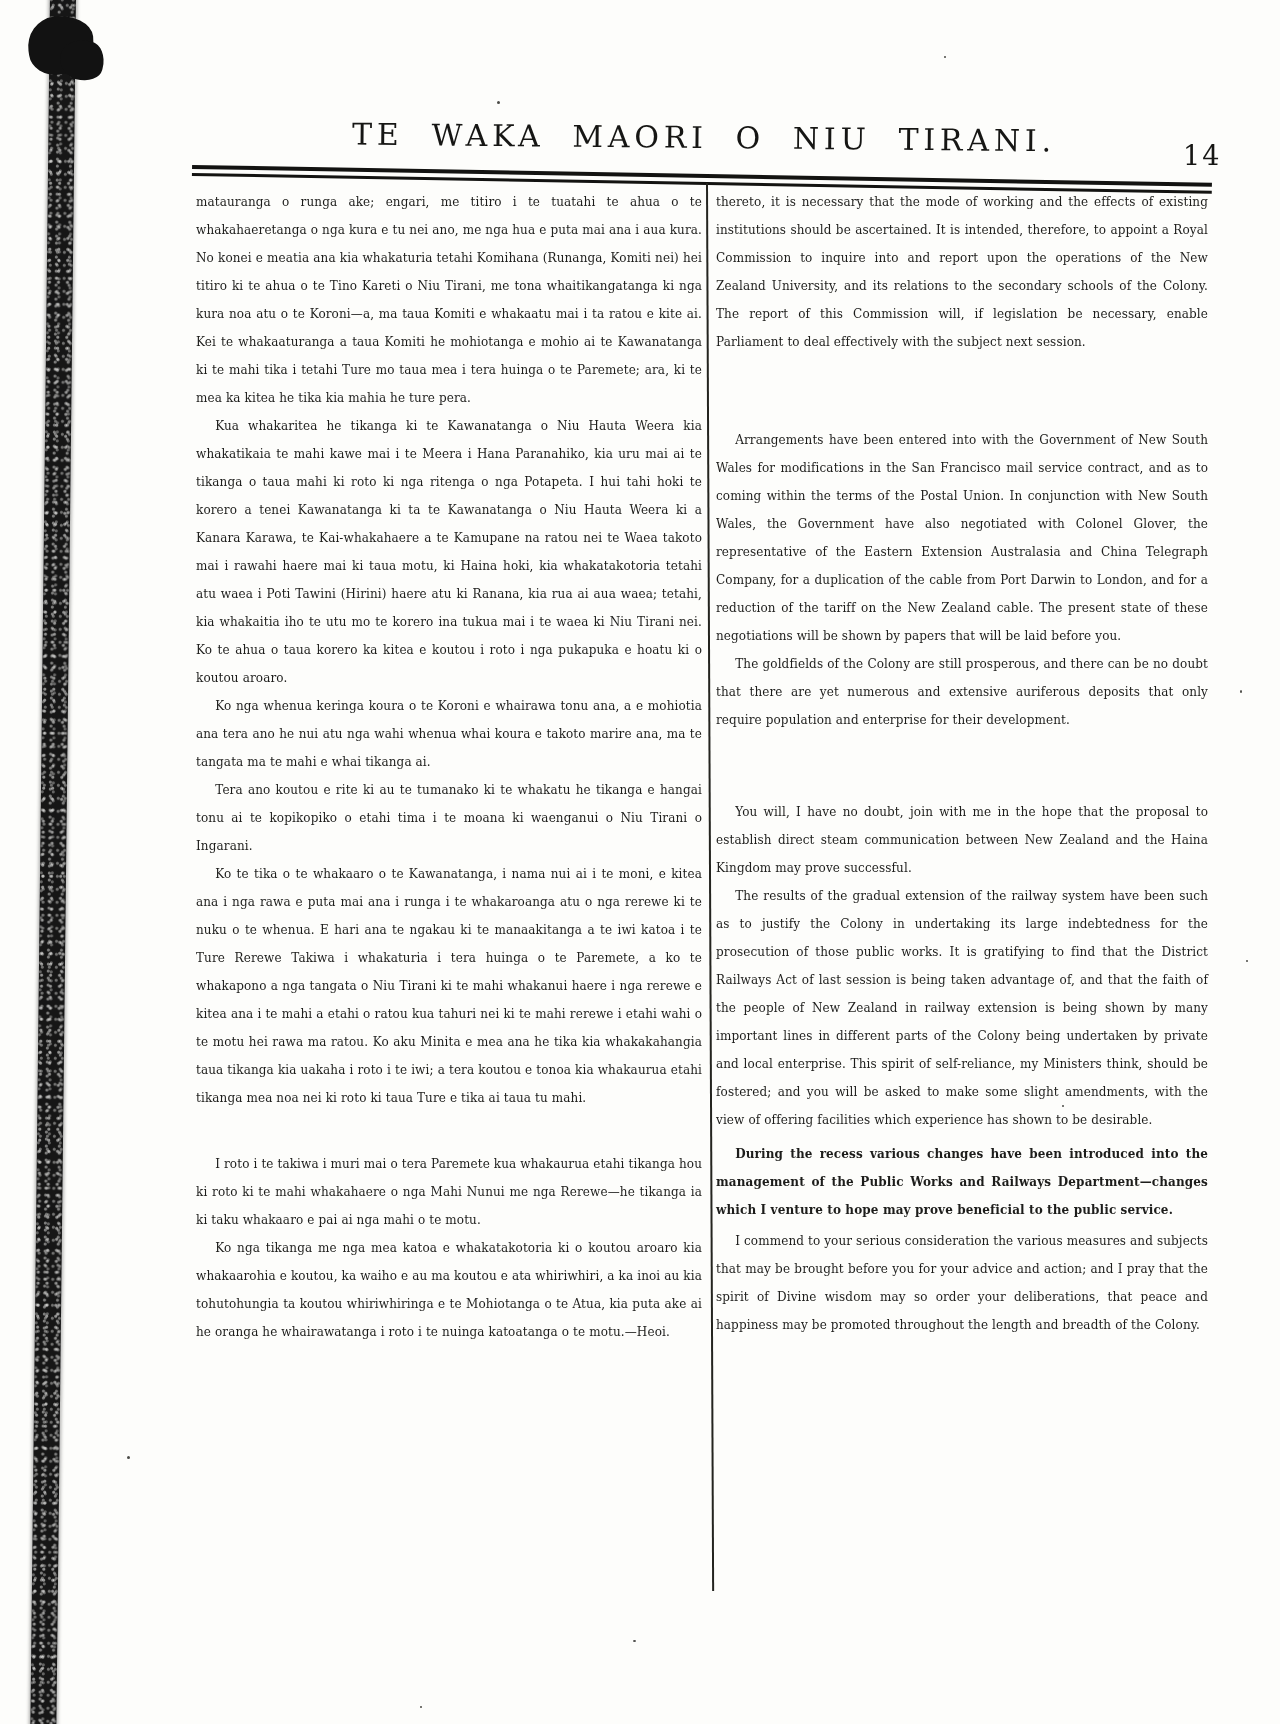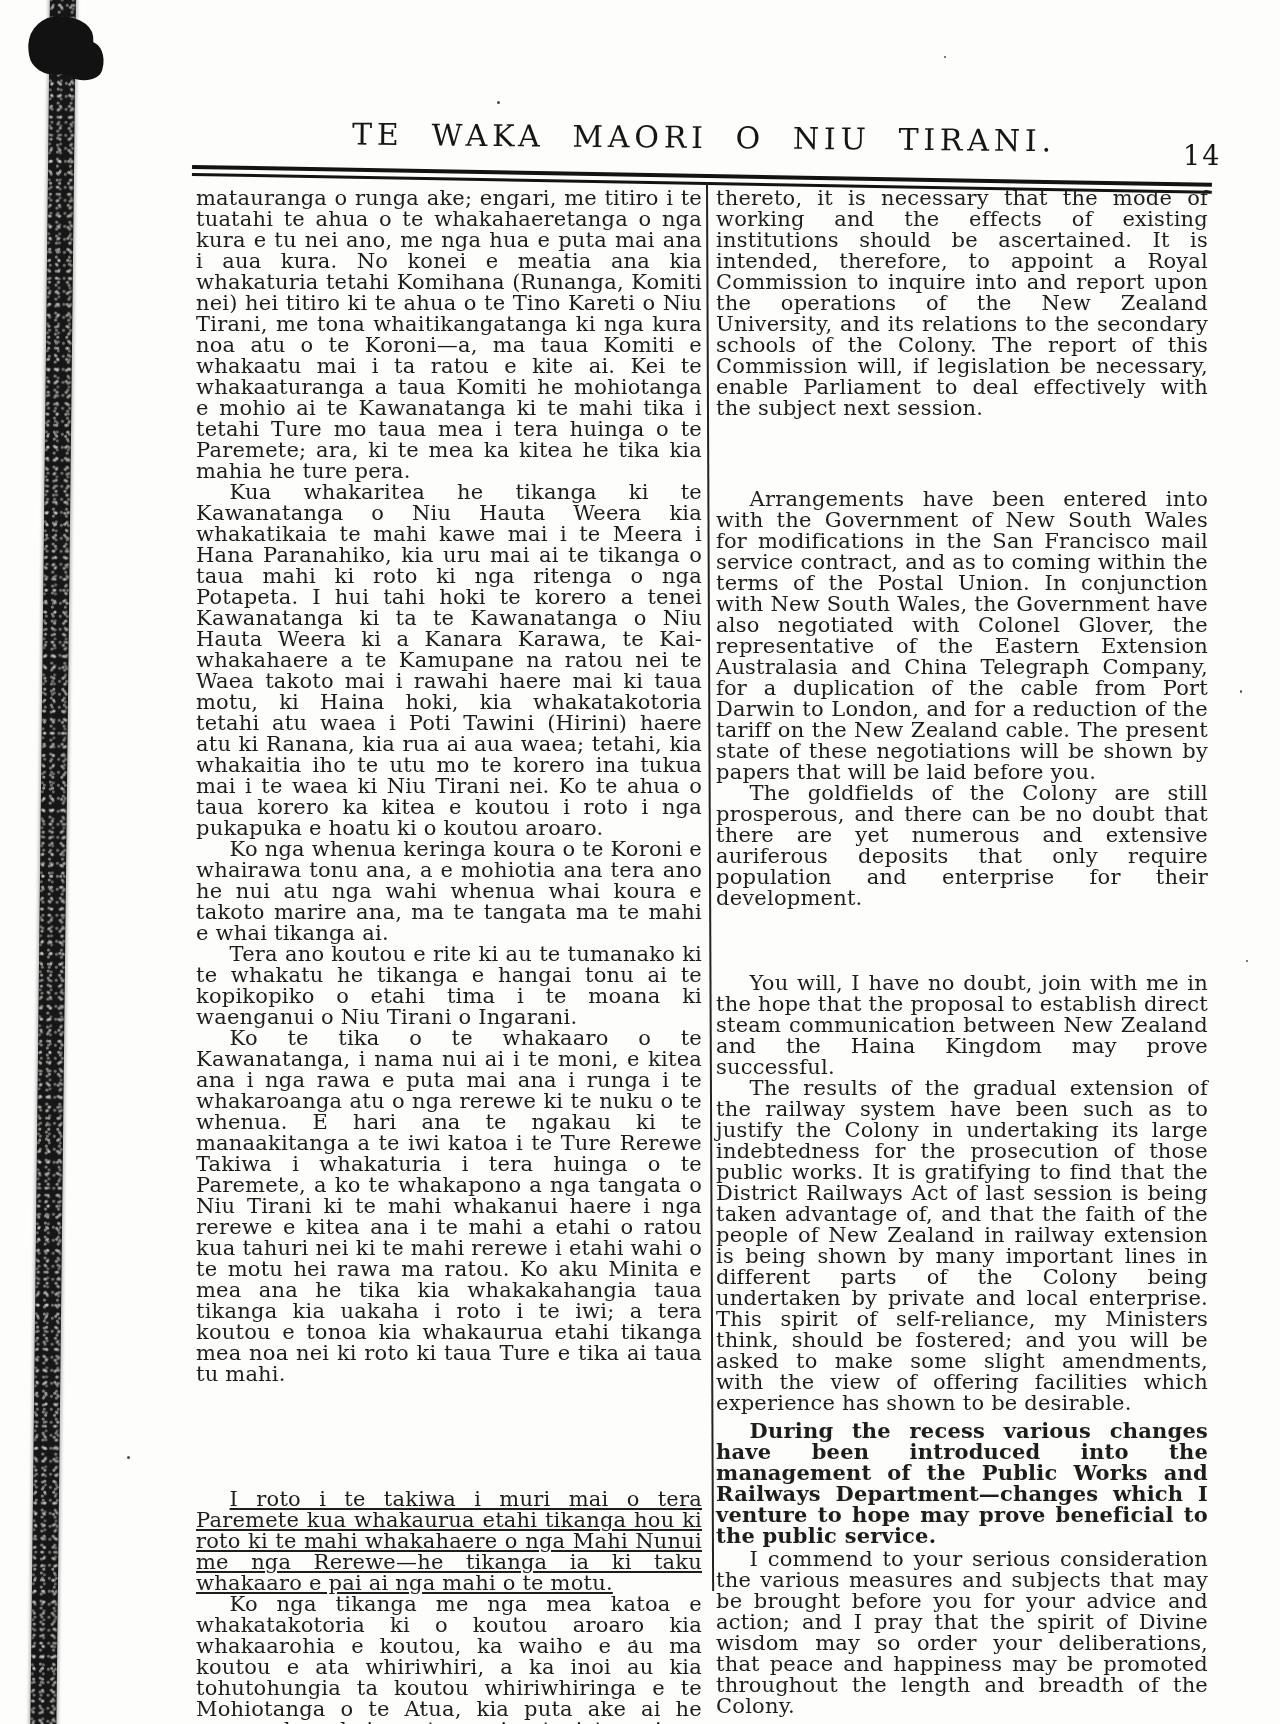--- a/index.html
+++ b/index.html
@@ -67,22 +67,22 @@
     position:absolute;left:706px;top:183px;width:2px;height:1408px;
     background:#24241f;
     transform:rotate(-.25deg);
     transform-origin:top center;
   }
   .col{position:absolute;top:188px;}
   .col-left{left:196px;width:506px;}
   .col-right{left:716px;width:492px;}
   .col p{
     margin:0;
-    font-size:21px;
-    line-height:21px;
+    font-size:12px;
+    line-height:28px;
     text-align:justify;
     letter-spacing:.01em;
   }
   .indent{text-indent:1.6em;}
 </style>
 </head>
 <body>
 
 <div class="binding-band"></div>
 <div class="ink-blob"></div>
@@ -104,21 +104,21 @@
 </div>
 
 <div class="column-divider"></div>
 
 <div class="col col-left">
   <p>matauranga o runga ake; engari, me titiro i te tuatahi te ahua o te whakahaeretanga o nga kura e tu nei ano, me nga hua e puta mai ana i aua kura. No konei e meatia ana kia whakaturia tetahi Komihana (Runanga, Komiti nei) hei titiro ki te ahua o te Tino Kareti o Niu Tirani, me tona whaitikangatanga ki nga kura noa atu o te Koroni—a, ma taua Komiti e whakaatu mai i ta ratou e kite ai. Kei te whakaaturanga a taua Komiti he mohiotanga e mohio ai te Kawanatanga ki te mahi tika i tetahi Ture mo taua mea i tera huinga o te Paremete; ara, ki te mea ka kitea he tika kia mahia he ture pera.</p>
   <p class="indent">Kua whakaritea he tikanga ki te Kawanatanga o Niu Hauta Weera kia whakatikaia te mahi kawe mai i te Meera i Hana Paranahiko, kia uru mai ai te tikanga o taua mahi ki roto ki nga ritenga o nga Potapeta. I hui tahi hoki te korero a tenei Kawanatanga ki ta te Kawanatanga o Niu Hauta Weera ki a Kanara Karawa, te Kai-whakahaere a te Kamupane na ratou nei te Waea takoto mai i rawahi haere mai ki taua motu, ki Haina hoki, kia whakatakotoria tetahi atu waea i Poti Tawini (Hirini) haere atu ki Ranana, kia rua ai aua waea; tetahi, kia whakaitia iho te utu mo te korero ina tukua mai i te waea ki Niu Tirani nei. Ko te ahua o taua korero ka kitea e koutou i roto i nga pukapuka e hoatu ki o koutou aroaro.</p>
   <p class="indent">Ko nga whenua keringa koura o te Koroni e whairawa tonu ana, a e mohiotia ana tera ano he nui atu nga wahi whenua whai koura e takoto marire ana, ma te tangata ma te mahi e whai tikanga ai.</p>
   <p class="indent">Tera ano koutou e rite ki au te tumanako ki te whakatu he tikanga e hangai tonu ai te kopikopiko o etahi tima i te moana ki waenganui o Niu Tirani o Ingarani.</p>
   <p class="indent">Ko te tika o te whakaaro o te Kawanatanga, i nama nui ai i te moni, e kitea ana i nga rawa e puta mai ana i runga i te whakaroanga atu o nga rerewe ki te nuku o te whenua. E hari ana te ngakau ki te manaakitanga a te iwi katoa i te Ture Rerewe Takiwa i whakaturia i tera huinga o te Paremete, a ko te whakapono a nga tangata o Niu Tirani ki te mahi whakanui haere i nga rerewe e kitea ana i te mahi a etahi o ratou kua tahuri nei ki te mahi rerewe i etahi wahi o te motu hei rawa ma ratou. Ko aku Minita e mea ana he tika kia whakakahangia taua tikanga kia uakaha i roto i te iwi; a tera koutou e tonoa kia whakaurua etahi tikanga mea noa nei ki roto ki taua Ture e tika ai taua tu mahi.</p>
-  <p class="indent" style="margin-top:104px;text-decoration:underline;">I roto i te takiwa i muri mai o tera Paremete kua whakaurua etahi tikanga hou ki roto ki te mahi whakahaere o nga Mahi Nunui me nga Rerewe—he tikanga ia ki taku whakaaro e pai ai nga mahi o te motu.</p>
+  <p class="indent" style="margin-top:38px;">I roto i te takiwa i muri mai o tera Paremete kua whakaurua etahi tikanga hou ki roto ki te mahi whakahaere o nga Mahi Nunui me nga Rerewe—he tikanga ia ki taku whakaaro e pai ai nga mahi o te motu.</p>
   <p class="indent">Ko nga tikanga me nga mea katoa e whakatakotoria ki o koutou aroaro kia whakaarohia e koutou, ka waiho e au ma koutou e ata whiriwhiri, a ka inoi au kia tohutohungia ta koutou whiriwhiringa e te Mohiotanga o te Atua, kia puta ake ai he oranga he whairawatanga i roto i te nuinga katoatanga o te motu.—Heoi.</p>
 </div>
 
 <div class="col col-right">
   <p>thereto, it is necessary that the mode of working and the effects of existing institutions should be ascertained. It is intended, therefore, to appoint a Royal Commission to inquire into and report upon the operations of the New Zealand University, and its relations to the secondary schools of the Colony. The report of this Commission will, if legislation be necessary, enable Parliament to deal effectively with the subject next session.</p>
   <p class="indent" style="margin-top:70px;">Arrangements have been entered into with the Government of New South Wales for modifications in the San Francisco mail service contract, and as to coming within the terms of the Postal Union. In conjunction with New South Wales, the Government have also negotiated with Colonel Glover, the representative of the Eastern Extension Australasia and China Telegraph Company, for a duplication of the cable from Port Darwin to London, and for a reduction of the tariff on the New Zealand cable. The present state of these negotiations will be shown by papers that will be laid before you.</p>
   <p class="indent" style="">The goldfields of the Colony are still prosperous, and there can be no doubt that there are yet numerous and extensive auriferous deposits that only require population and enterprise for their development.</p>
   <p class="indent" style="margin-top:64px;">You will, I have no doubt, join with me in the hope that the proposal to establish direct steam communication between New Zealand and the Haina Kingdom may prove successful.</p>
   <p class="indent">The results of the gradual extension of the railway system have been such as to justify the Colony in undertaking its large indebtedness for the prosecution of those public works. It is gratifying to find that the District Railways Act of last session is being taken advantage of, and that the faith of the people of New Zealand in railway extension is being shown by many important lines in different parts of the Colony being undertaken by private and local enterprise. This spirit of self-reliance, my Ministers think, should be fostered; and you will be asked to make some slight amendments, with the view of offering facilities which experience has shown to be desirable.</p>
   <p class="indent" style="margin-top:6px;font-weight:bold;">During the recess various changes have been introduced into the management of the Public Works and Railways Department—changes which I venture to hope may prove beneficial to the public service.</p>

